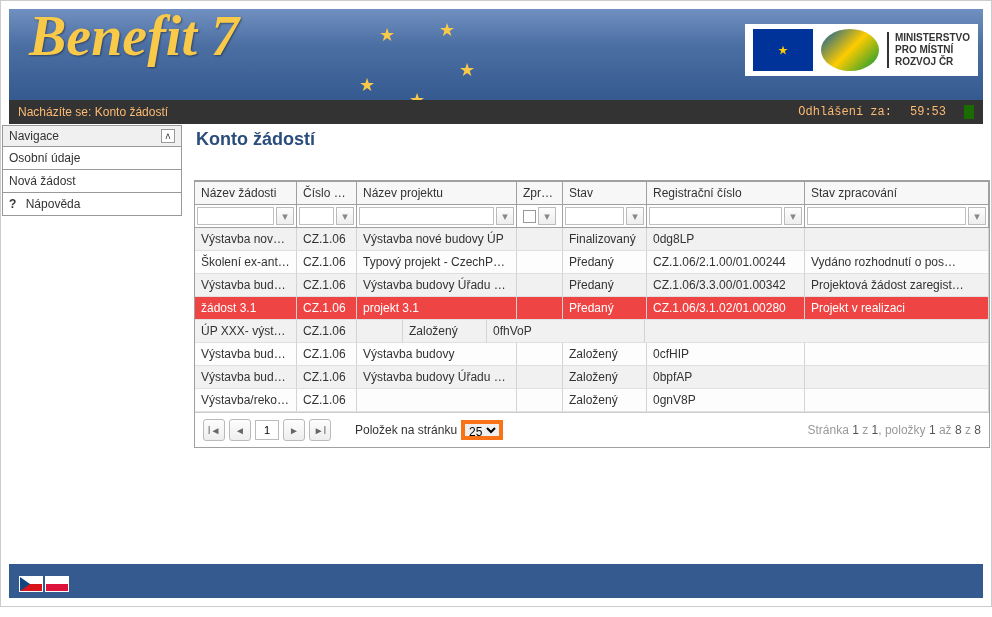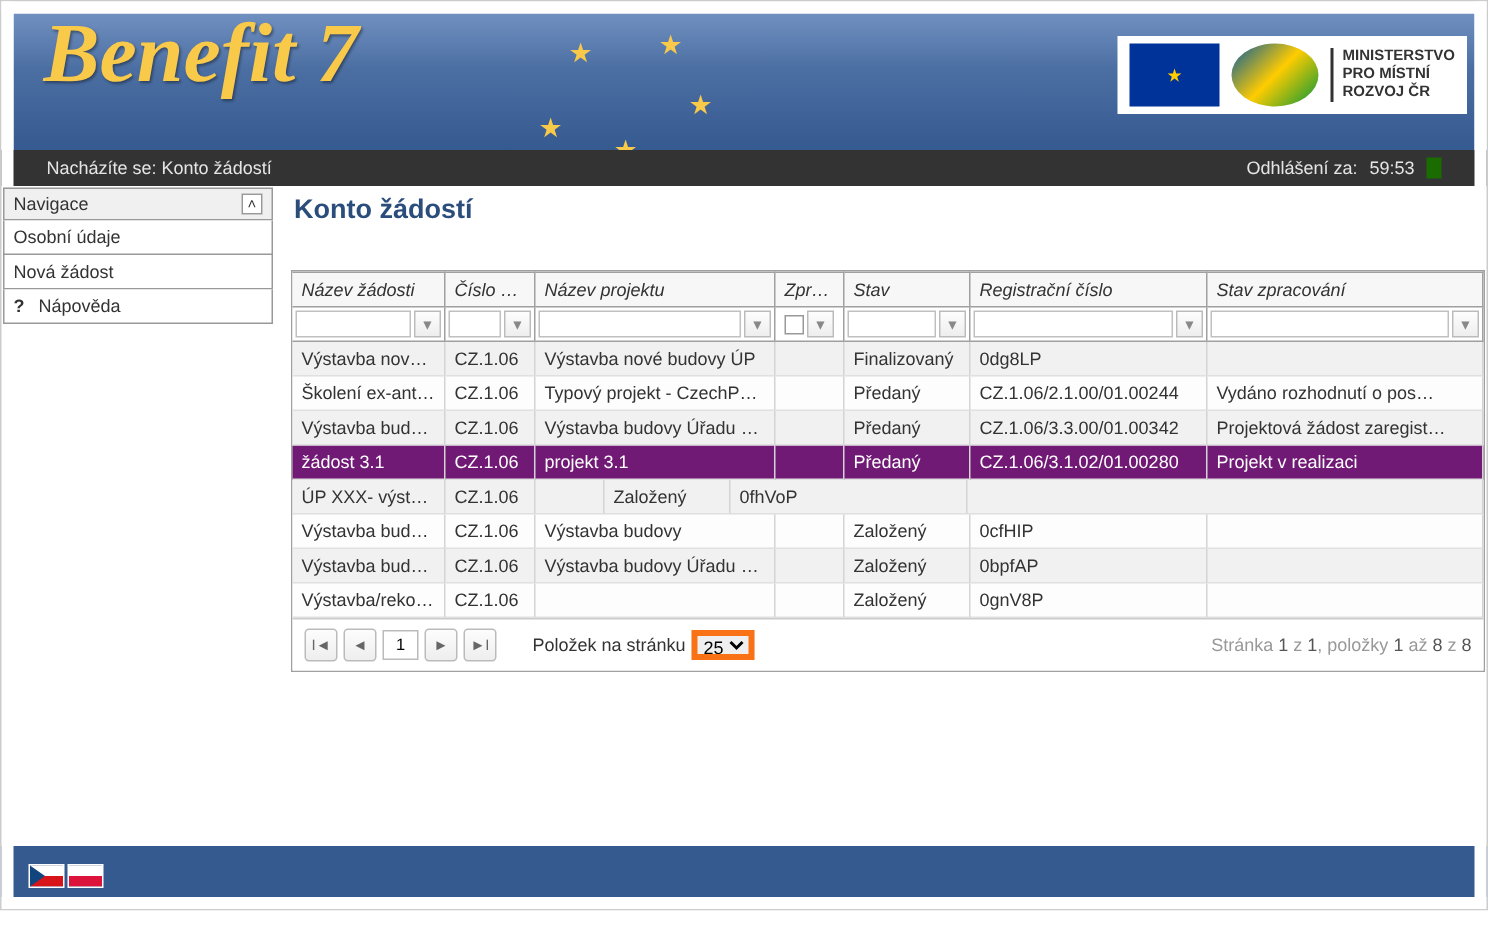--- a/index.html
+++ b/index.html
@@ -32,26 +32,26 @@
       position: absolute; right: 5px; top: 15px;
       background: #fff; padding: 5px 8px;
       display: flex; align-items: center; gap: 8px;
     }
     .eu-flag { width: 60px; height: 42px; background: #003399; position: relative; display: flex; align-items: center; justify-content: center; font-size: 24px; color: #ffcc00; }
     .mmr-logo { width: 58px; height: 42px; border-radius: 50%; background: linear-gradient(135deg, #005aa0, #ffcc00, #009639); }
     .ministry-text { font-size: 10px; font-weight: bold; line-height: 1.2; border-left: 2px solid #333; padding-left: 6px; }
     
     
     .breadcrumb {
-      background: #333; color: #e5e5e5; font-size: 12px;
-      padding: 5px 22px; display: flex; justify-content: space-between; align-items: center;
+      background: #333; color: #fdba74; font-size: 12px;
+      padding: 5px 9px; display: flex; justify-content: space-between; align-items: center;
       border-left: 8px solid #fff;
       border-right: 8px solid #fff;
     }
-    .breadcrumb .timer { display: flex; align-items: center; gap: 8px; }
+    .breadcrumb .timer { display: flex; align-items: center; gap: 18px; font-family: Liberation Mono, monospace; }
     .timer-indicator { width: 10px; height: 14px; background: #1a6b00; }
     
     
     .content { display: flex; min-height: 440px; padding: 1px; gap: 12px; }
     
     .sidebar { width: 180px; }
     .nav-header {
       background: #f0f0f0; border: 1px solid #999;
       padding: 3px 6px; display: flex; justify-content: space-between; align-items: center;
       font-size: 12px; cursor: pointer;
@@ -61,40 +61,40 @@
       border: 1px solid #999; border-top: none;
       padding: 4px 6px; font-size: 12px; background: #fff; cursor: pointer;
     }
     .nav-help::before { content: "?"; font-weight: bold; margin-right: 6px; }
     
     .main { flex: 1; }
     .page-title { font-size: 18px; font-weight: bold; color: #2a4d7c; margin: 4px 0 30px 2px; }
     
     
     .grid { border: 1px solid #a0a0a0; }
-    .grid-header { display: flex; background: #f7f7f7; font-style: italic; }
+    .grid-header { display: flex; background: #f7f7f7; }
     .grid-header-cell { border: 1px solid #a0a0a0; border-left: none; padding: 4px 6px; font-size: 12px; white-space: nowrap; overflow: hidden; text-overflow: ellipsis; }
     .grid-header-cell:first-child { border-left: none; }
     .grid-filter-row { display: flex; background: #fff; }
     .grid-filter-cell { border: 1px solid #a0a0a0; border-left: none; border-top: none; padding: 2px; display: flex; gap: 2px; align-items: center; }
     .grid-filter-cell input[type="text"] { flex:1; border: 1px solid #c0c0c0; height: 18px; font-size: 11px; padding: 0 2px; width: 100%; min-width: 0;}
     .filter-btn { width: 18px; height: 18px; border: 1px solid #bbb; background: linear-gradient(#fdfdfd,#eee); display: flex; align-items: center; justify-content: center; font-size: 11px; color: #888; cursor: pointer; flex-shrink: 0;}
     
     .col-0 { width: 102px; }
     .col-1 { width: 60px; }
     .col-2 { width: 160px; }
     .col-3 { width: 46px; }
     .col-4 { width: 84px; }
     .col-5 { width: 158px; }
     .col-6 { flex: 1; }
     
     .grid-row { display: flex; }
     .grid-row:nth-child(even) { background: #fdfdfd; }
     .grid-row:nth-child(odd) { background: #f1f1f1; }
-    .grid-row.selected { background: #701a75; color: #fff; }
+    .grid-row.selected { background: #ef4444; color: #fff; }
     .grid-cell { border-right: 1px solid #d4d4d4; border-bottom: 1px solid #e0e0e0; padding: 4px 6px; font-size: 12px; white-space: nowrap; overflow: hidden; text-overflow: ellipsis; }
     .grid-row:first-child .grid-cell { border-top: none; }
     
     .checkbox-cell { display:flex; align-items:center; justify-content:center; gap:2px;}
     .checkbox-cell .cb { width:13px; height:13px; border:1px solid #999; }
     
     .grid-footer { display: flex; align-items: center; padding: 6px 8px; gap: 4px; background: #fff; border-top: 1px solid #ccc; }
     .page-btn { width: 22px; height: 22px; border: 1px solid #bbb; border-radius: 3px; background: linear-gradient(#fdfdfd,#eee); display: flex; align-items:center; justify-content:center; cursor: pointer; color: #666; font-size: 10px;}
     .page-input { width: 24px; height: 20px; text-align: center; border: 1px solid #bbb; font-size: 11px; }
     .items-label { margin-left: 20px; font-size: 12px; }

